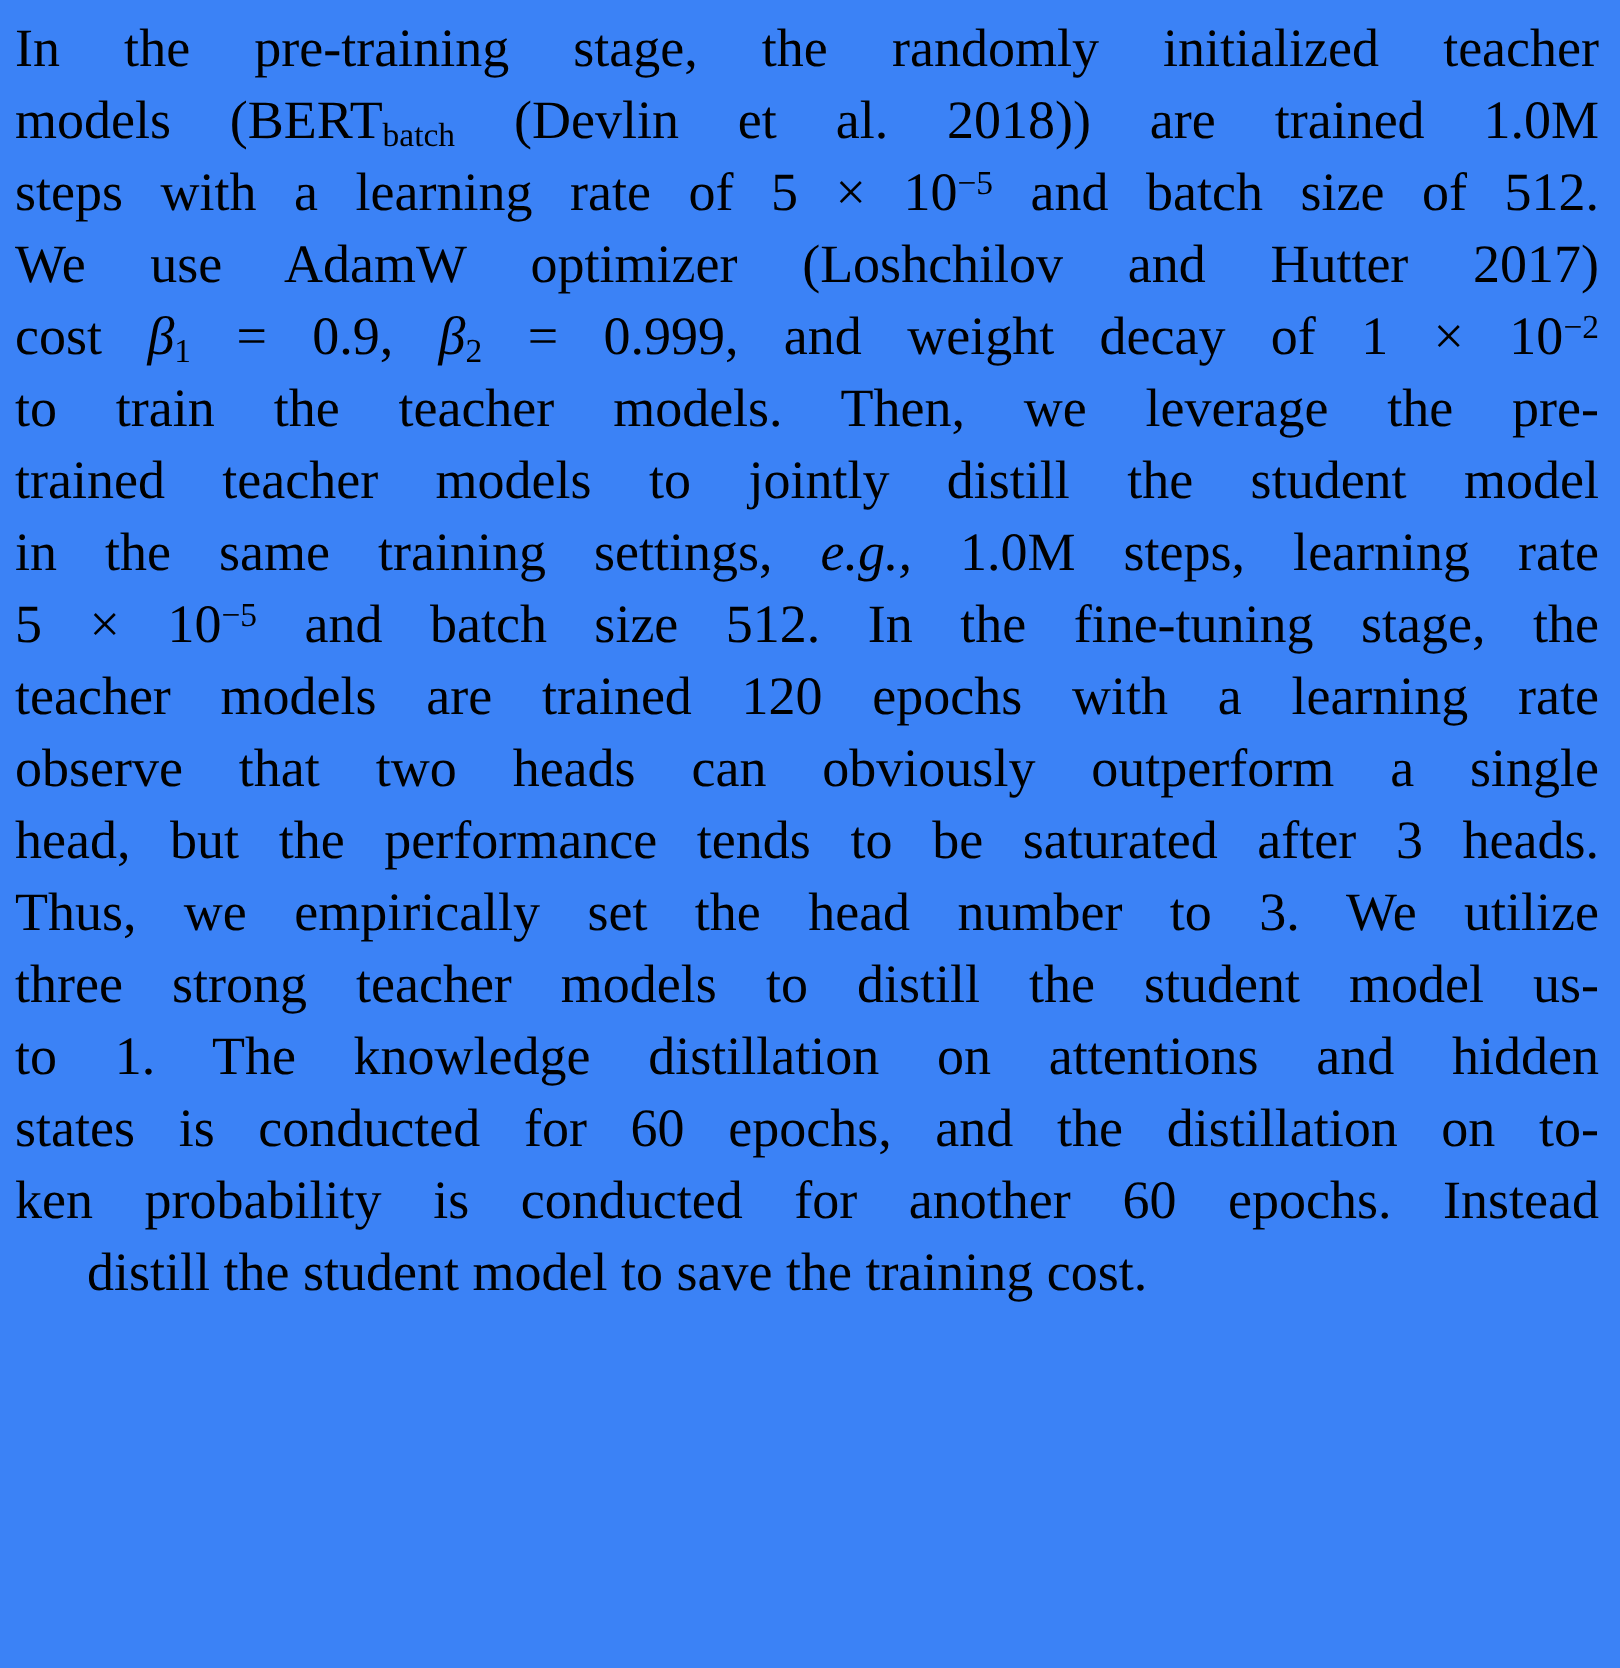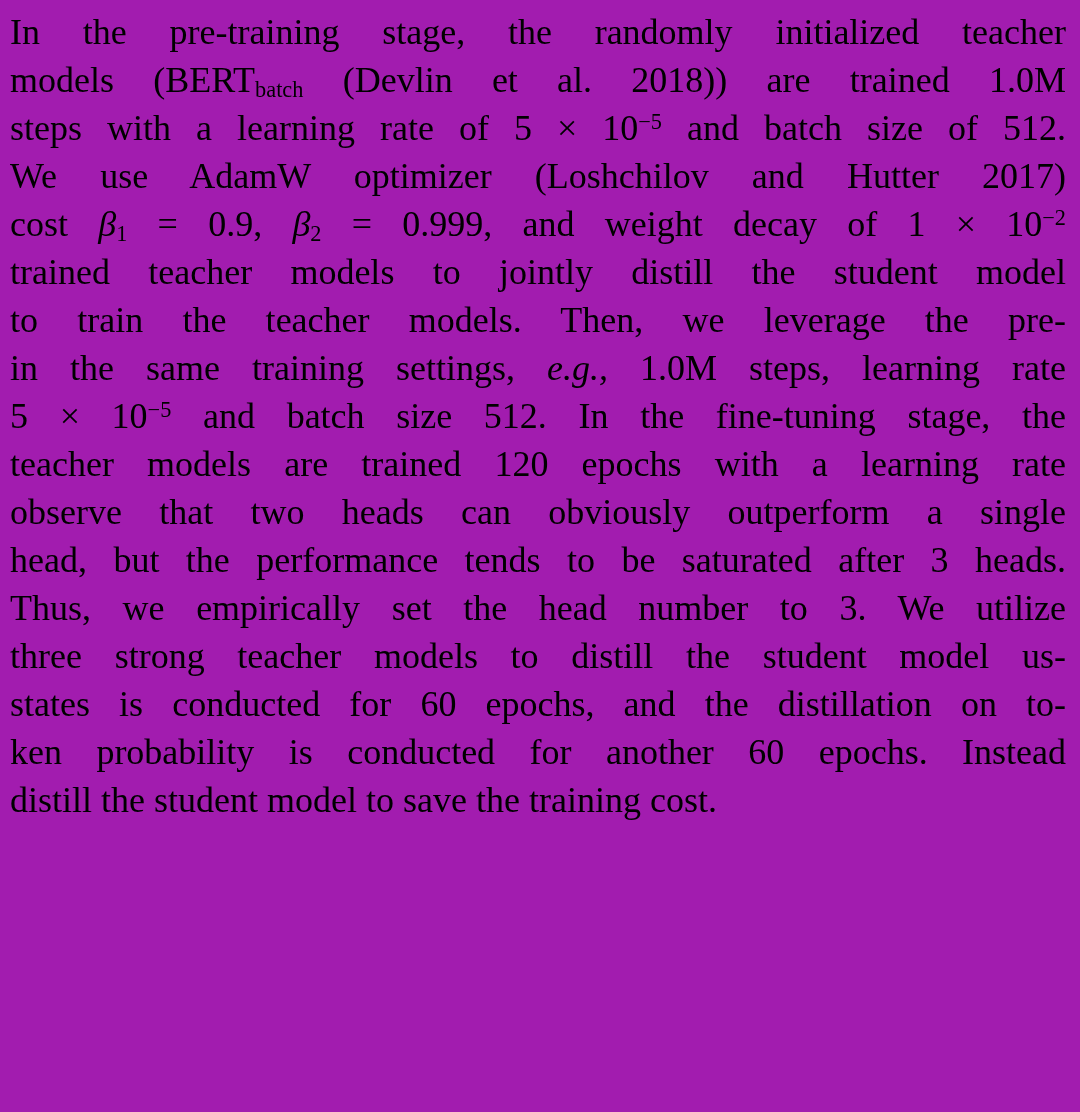--- a/index.html
+++ b/index.html
@@ -3,21 +3,21 @@
 <meta charset="utf-8">
 <style>
   html, body {
     margin: 0;
     padding: 0;
     background: #ffffff;
   }
   .page {
     width: 1080px;
     height: 1112px;
-    background: #a21caf;
+    background: #3b82f6;
     box-sizing: border-box;
     padding: 8px 14px 0 10px;
     overflow: hidden;
   }
   .para {
     margin: 0;
     font-family: "Liberation Serif", "DejaVu Serif", serif;
     font-size: 36px;
     line-height: 48px;
     color: #000000;
@@ -27,20 +27,21 @@
     display: block;
     text-align: justify;
     text-align-last: justify;
     white-space: normal;
     height: 48px;
     overflow: hidden;
   }
   .line.last {
     text-align: center;
     text-align-last: left;
+    margin-left: 48px;
   }
   .seg-i {
     font-style: italic;
   }
   .seg-sub {
     font-size: 62%;
     position: relative;
     top: 0.22em;
     line-height: 0;
   }
@@ -54,26 +55,27 @@
 </head>
 <body>
 
 <div class="page">
   <p class="para" id="paragraph">
       <span class="line"><span>In the pre-training stage, the randomly initialized teacher</span></span>
       <span class="line"><span>models (BERT</span><span class="seg-sub">batch</span><span> (Devlin et al. 2018)) are trained 1.0M</span></span>
       <span class="line"><span>steps with a learning rate of 5 × 10</span><span class="seg-sup">−5</span><span> and batch size of 512.</span></span>
       <span class="line"><span>We use AdamW optimizer (Loshchilov and Hutter 2017)</span></span>
       <span class="line"><span>cost </span><span class="seg-i">β</span><span class="seg-sub">1</span><span> = 0.9, </span><span class="seg-i">β</span><span class="seg-sub">2</span><span> = 0.999, and weight decay of 1 × 10</span><span class="seg-sup">−2</span></span>
+      <span class="line"><span>to train the teacher models. Then, we leverage the pre-</span></span>
       <span class="line"><span>trained teacher models to jointly distill the student model</span></span>
-      <span class="line"><span>to train the teacher models. Then, we leverage the pre-</span></span>
       <span class="line"><span>in the same training settings, </span><span class="seg-i">e.g.,</span><span> 1.0M steps, learning rate</span></span>
       <span class="line"><span>5 × 10</span><span class="seg-sup">−5</span><span> and batch size 512. In the fine-tuning stage, the</span></span>
       <span class="line"><span>teacher models are trained 120 epochs with a learning rate</span></span>
       <span class="line"><span>observe that two heads can obviously outperform a single</span></span>
       <span class="line"><span>head, but the performance tends to be saturated after 3 heads.</span></span>
       <span class="line"><span>Thus, we empirically set the head number to 3. We utilize</span></span>
       <span class="line"><span>three strong teacher models to distill the student model us-</span></span>
+      <span class="line"><span>to 1. The knowledge distillation on attentions and hidden</span></span>
       <span class="line"><span>states is conducted for 60 epochs, and the distillation on to-</span></span>
       <span class="line"><span>ken probability is conducted for another 60 epochs. Instead</span></span>
       <span class="line last"><span>distill the student model to save the training cost.</span></span>
     </p>
 </div>
 
 </body></html>

